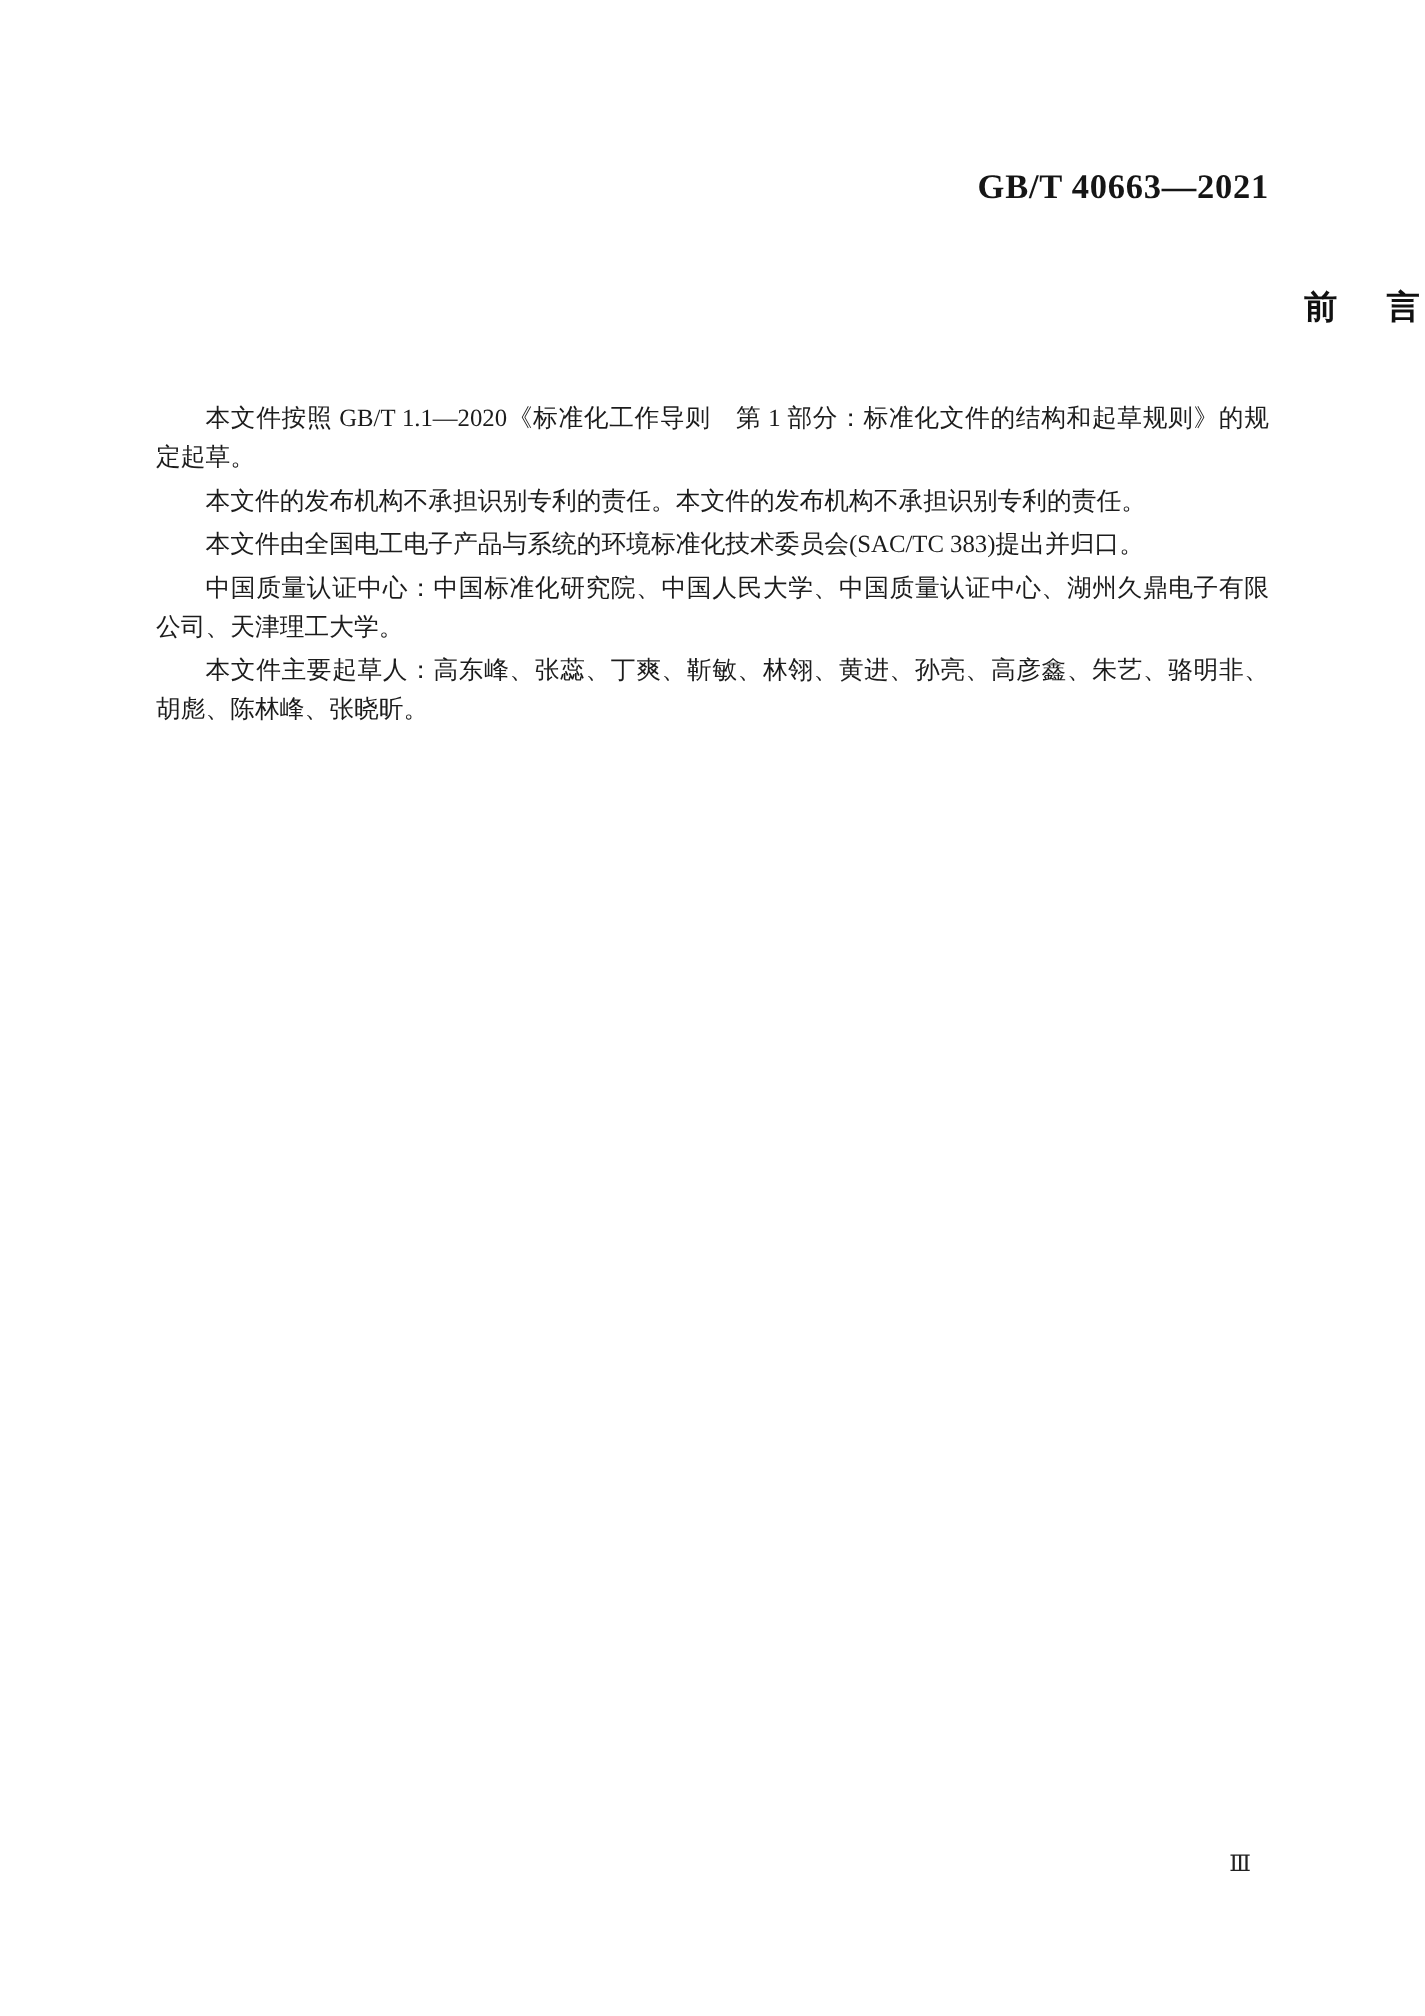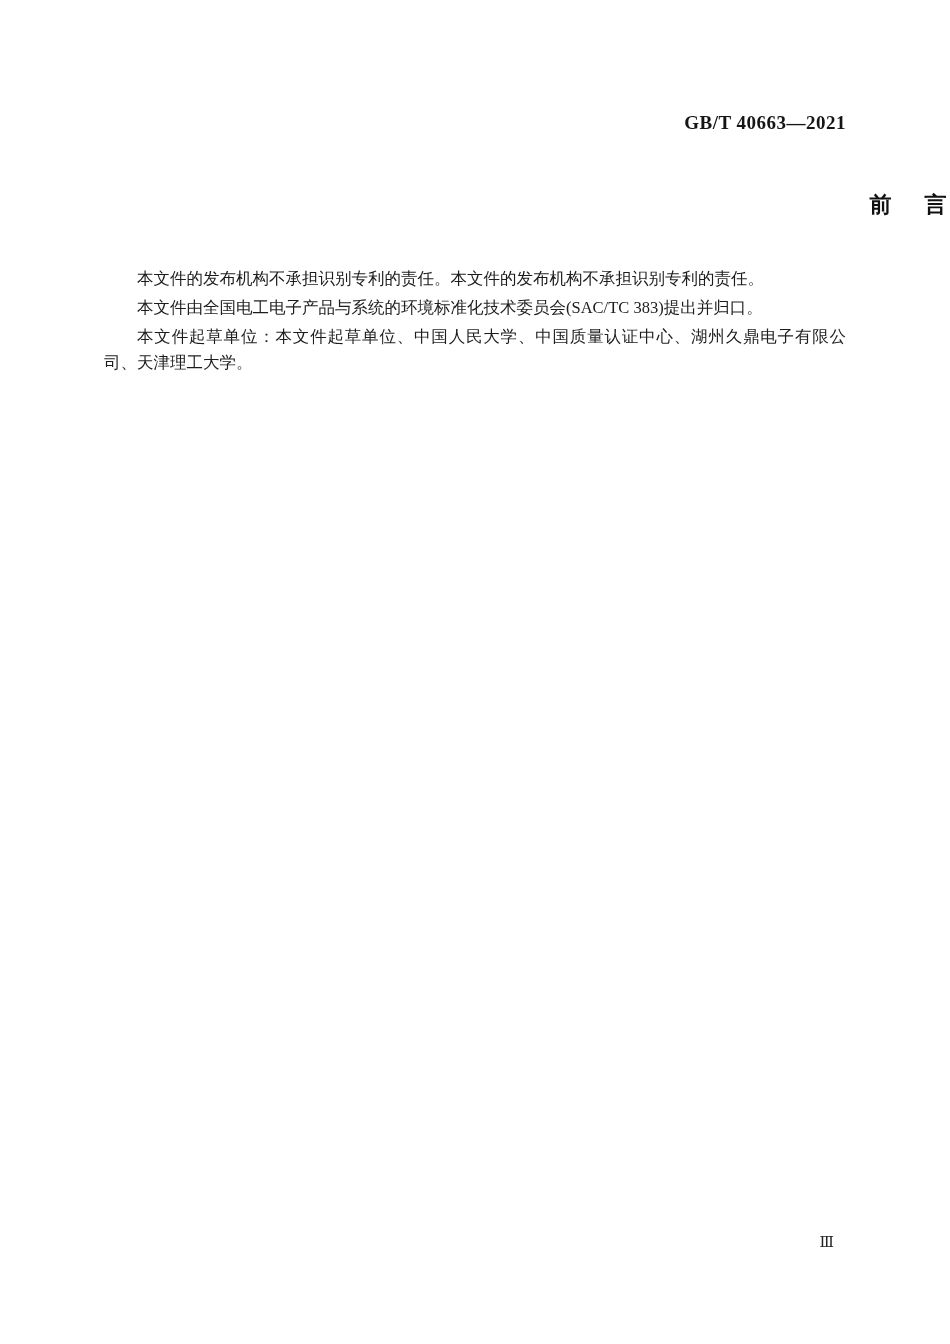--- a/index.html
+++ b/index.html
@@ -16,21 +16,21 @@
     position: absolute;
     inset: 0;
     background: #ffffff;
   }
   .doc-header {
     position: absolute;
     top: 112px;
     right: 104px;
     font-family: "Liberation Serif", "DejaVu Serif", serif;
     font-weight: 700;
-    font-size: 19px;
+    font-size: 23px;
     letter-spacing: 0.5px;
     color: #151515;
     white-space: nowrap;
   }
   .doc-title {
     position: absolute;
     top: 190px;
     left: 2px;
     width: 100%;
     text-align: right;
@@ -67,20 +67,22 @@
 </head>
 <body>
 
 <div class="page">
 
   <div class="doc-header">GB/T 40663—2021</div>
 
   <h1 class="doc-title">前　言</h1>
 
   <div class="doc-body">
+    <p>本文件按照 GB/T 1.1—2020《标准化工作导则　第 1 部分：标准化文件的结构和起草规则》的规定起草。</p>
     <p>本文件的发布机构不承担识别专利的责任。本文件的发布机构不承担识别专利的责任。</p>
     <p>本文件由全国电工电子产品与系统的环境标准化技术委员会(SAC/TC 383)提出并归口。</p>
-    <p>本文件起草单位：本文件起草单位、中国人民大学、中国质量认证中心、湖州久鼎电子有限公司、天津理工大学。</p>
+    <p>中国质量认证中心：中国标准化研究院、中国人民大学、中国质量认证中心、湖州久鼎电子有限公司、天津理工大学。</p>
+    <p>本文件主要起草人：高东峰、张蕊、丁爽、靳敏、林翎、黄进、孙亮、高彦鑫、朱艺、骆明非、胡彪、陈林峰、张晓昕。</p>
   </div>
 
   <div class="page-number">Ⅲ</div>
 
 </div>
 
 </body></html>

